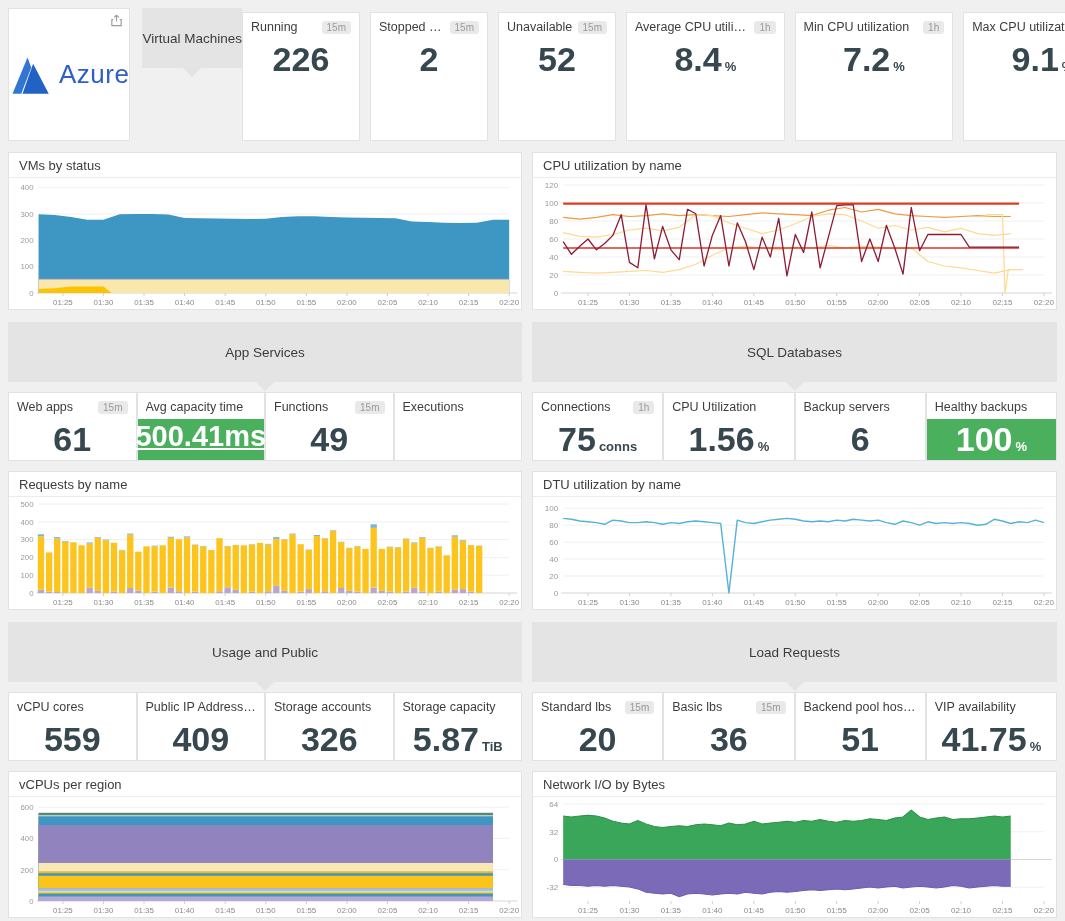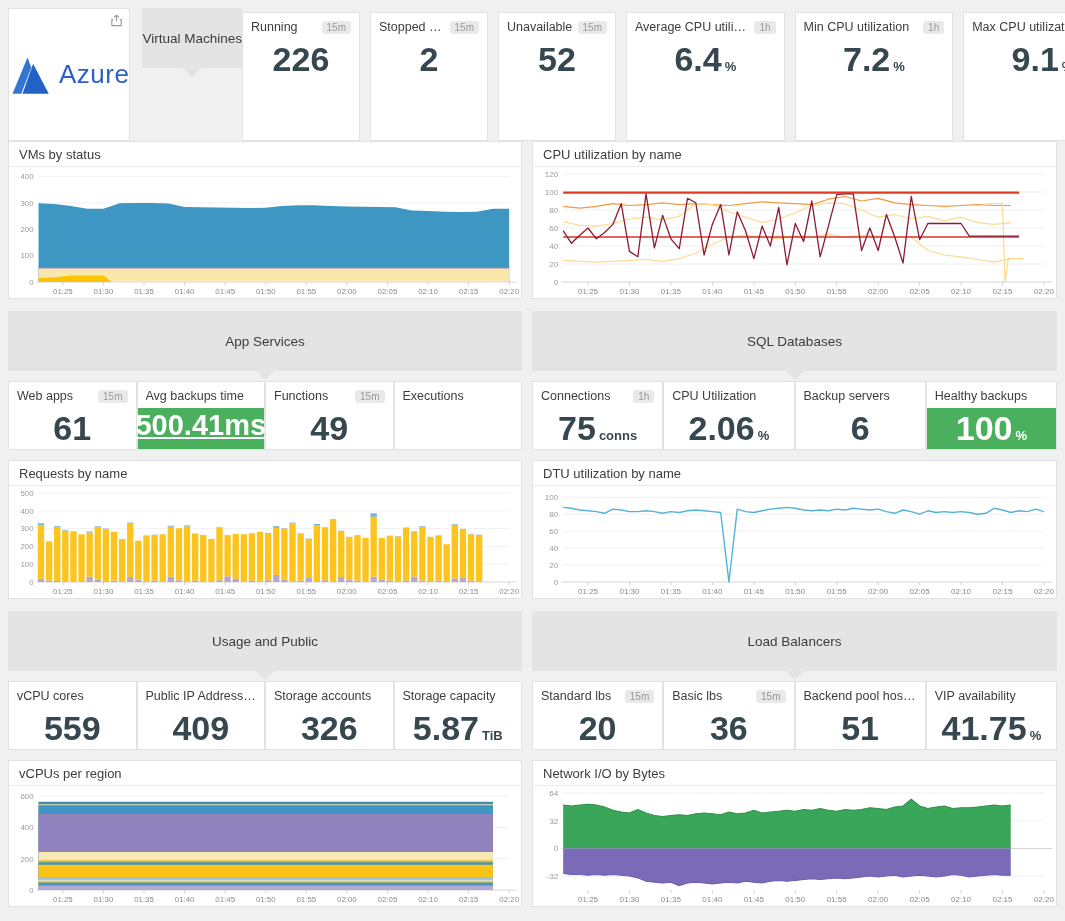--- a/index.html
+++ b/index.html
@@ -26,21 +26,21 @@
   .label-row{display:flex;justify-content:space-between;align-items:center;padding:4px 8px 2px 8px;height:20px;flex:none;}
   .t-label{font-size:12.5px;color:#3d3d3d;white-space:nowrap;overflow:hidden;text-overflow:ellipsis;}
   .badge{background:#e9e9e9;color:#999;font-size:10px;padding:1px 5px;border-radius:3px;flex:none;margin-left:4px;}
   .value-row{flex:1;display:flex;justify-content:center;align-items:baseline;padding-top:1px;}
   .big{font-size:34px;font-weight:700;color:#37474f;line-height:1.15;}
   .unit{font-size:13px;font-weight:700;color:#37474f;margin-left:3px;}
   .green .value-row{background:#4bb05d;}
   .green .big,.green .unit{color:#fff;}
   .small-val .big{font-size:29px;text-decoration:underline;}
   .row{display:grid;grid-template-columns:514px 1fr;gap:10px;}
-  .charts1{}
+  .charts1{margin-top:11px;}
   .sect{margin-top:12px;}
   .col{display:flex;flex-direction:column;}
   .tiles4{display:flex;margin-top:10px;height:69px;text-align:center;}
   .chart-tile{margin-top:10px;}
   .chart-tile.first{margin-top:0;}
   .chart-title{padding:5px 10px 4px 10px;font-size:13px;color:#3d3d3d;border-bottom:1px solid #ececec;}
   svg.plot{display:block;width:100%;}
   .h131{height:131px;} .h112{height:112px;} .h120{height:120px;}
 </style>
 </head>
@@ -97,21 +97,21 @@
             </div>
         </div>
       </div>
       <div class="vm-right">
         <div class="tile stat">
           <div class="label-row">
               <span class="t-label">Average CPU utilization</span>
               <span class="badge">1h</span>
             </div>
           <div class="value-row">
-              <span class="big">6.4</span>
+              <span class="big">8.4</span>
               <span class="unit">%</span>
             </div>
         </div>
         <div class="tile stat">
           <div class="label-row">
               <span class="t-label">Min CPU utilization</span>
               <span class="badge">1h</span>
             </div>
           <div class="value-row">
               <span class="big">7.2</span>
@@ -240,21 +240,21 @@
         <div class="label-row">
             <span class="t-label">Web apps</span>
             <span class="badge">15m</span>
           </div>
         <div class="value-row">
             <span class="big">61</span>
           </div>
       </div>
       <div class="tile stat green small-val">
         <div class="label-row">
-            <span class="t-label">Avg backups time</span>
+            <span class="t-label">Avg capacity time</span>
           </div>
         <div class="value-row">
             <span class="big">500.41ms</span>
           </div>
       </div>
       <div class="tile stat">
         <div class="label-row">
             <span class="t-label">Functions</span>
             <span class="badge">15m</span>
           </div>
@@ -452,21 +452,21 @@
         <div class="value-row">
             <span class="big">75</span>
             <span class="unit">conns</span>
           </div>
       </div>
       <div class="tile stat">
         <div class="label-row">
             <span class="t-label">CPU Utilization</span>
           </div>
         <div class="value-row">
-            <span class="big">2.06</span>
+            <span class="big">1.56</span>
             <span class="unit">%</span>
           </div>
       </div>
       <div class="tile stat">
         <div class="label-row">
             <span class="t-label">Backup servers</span>
           </div>
         <div class="value-row">
             <span class="big">6</span>
           </div>
@@ -615,21 +615,21 @@
           <polygon points="30.0,104.0 30.0,91.8 491.5,91.8 491.5,104.0" fill="#9dc6e0" fill-opacity="1"></polygon>
           <polygon points="30.0,104.0 30.0,94.3 491.5,94.3 491.5,104.0" fill="#f6e3ad" fill-opacity="1"></polygon>
           <polygon points="30.0,104.0 30.0,95.2 491.5,95.2 491.5,104.0" fill="#fcc419" fill-opacity="1"></polygon>
           <polygon points="30.0,104.0 30.0,96.5 491.5,96.5 491.5,104.0" fill="#3e96c3" fill-opacity="1"></polygon>
           <polygon points="30.0,104.0 30.0,99.6 491.5,99.6 491.5,104.0" fill="#b7a7d6" fill-opacity="1"></polygon>
         </svg>
     </div>
   </div>
   <div class="col">
     <div class="banner">
-      <span>Load Balancers</span>
+      <span>Load Requests</span>
       <i class="notch"></i>
     </div>
     <div class="tiles4">
       <div class="tile stat">
         <div class="label-row">
             <span class="t-label">Standard lbs</span>
             <span class="badge">15m</span>
           </div>
         <div class="value-row">
             <span class="big">20</span>

